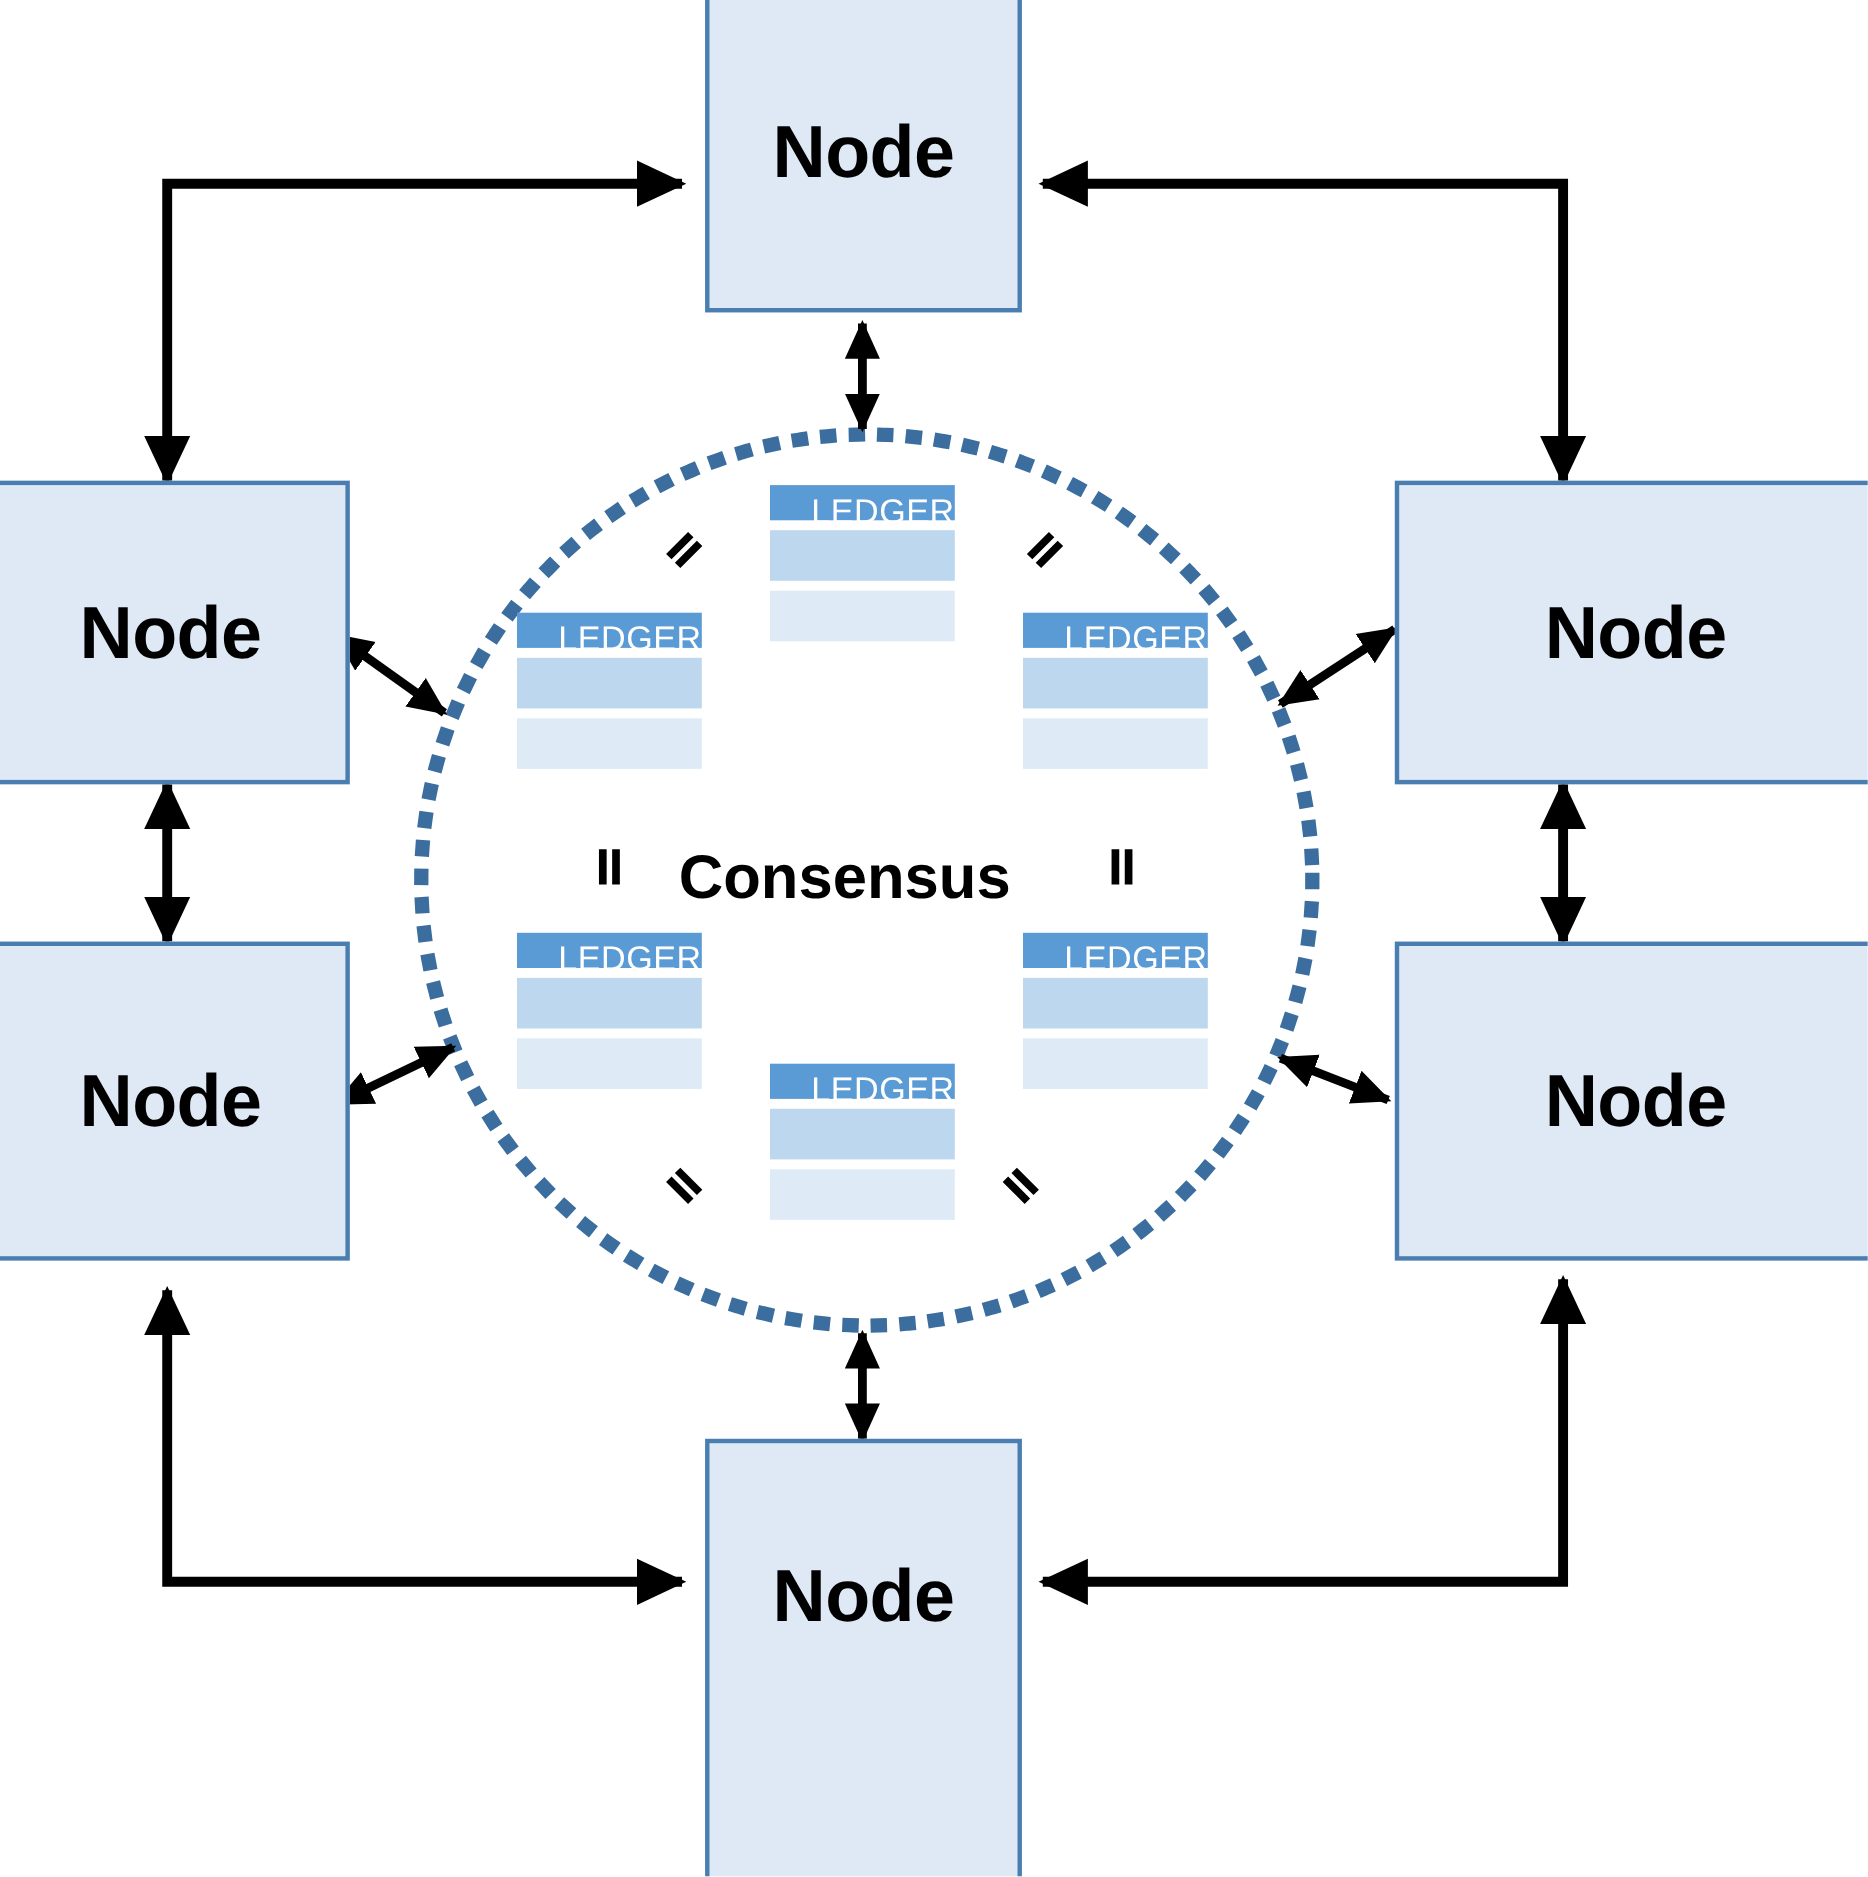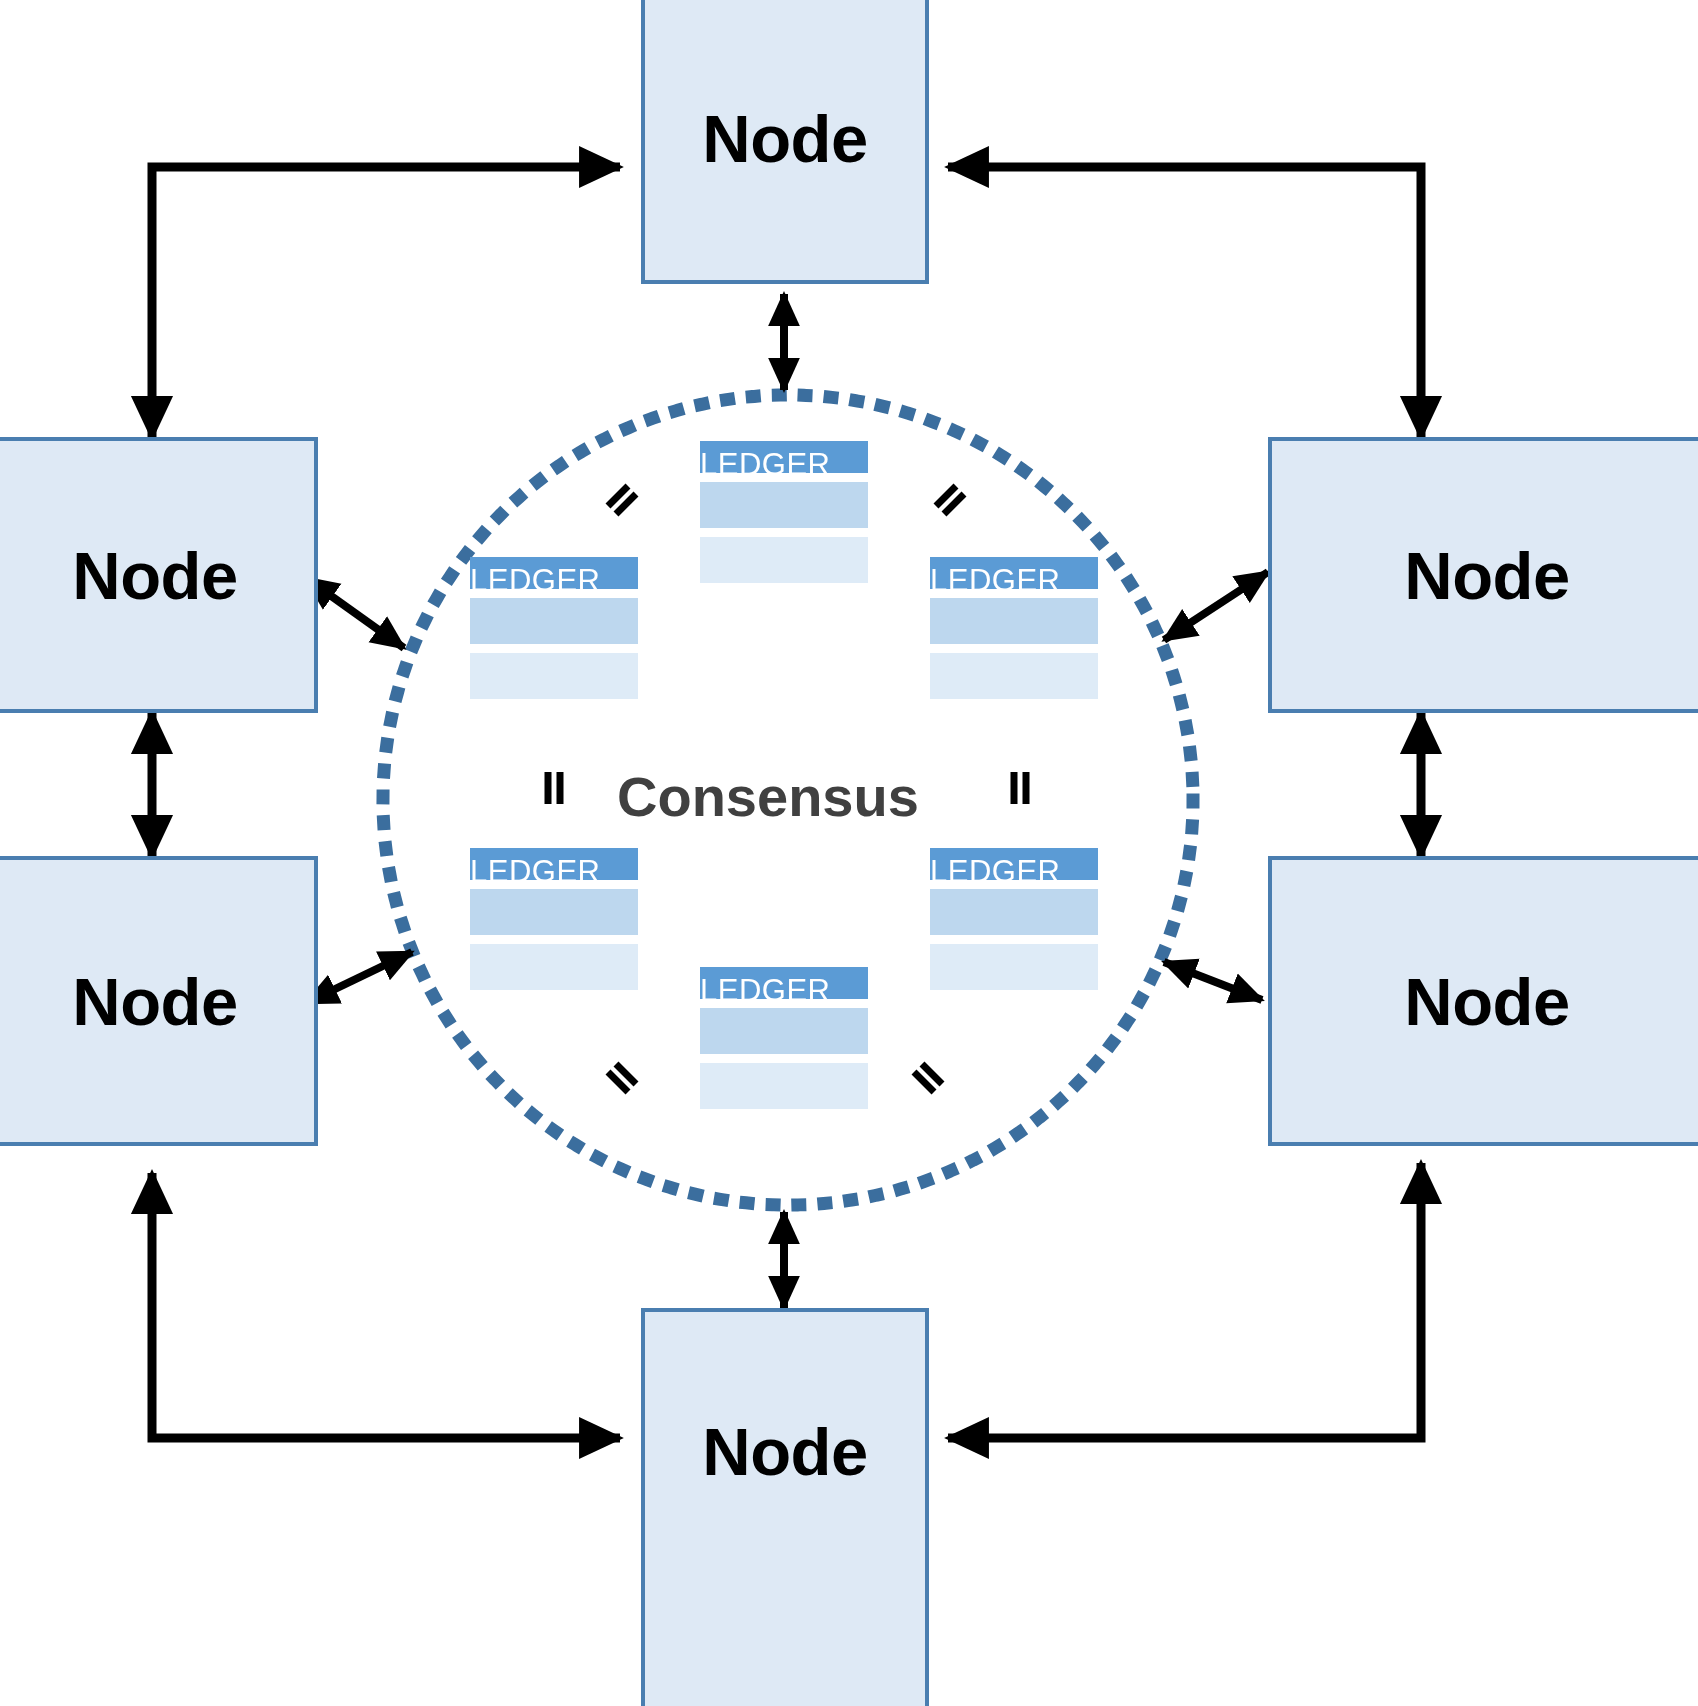--- a/index.html
+++ b/index.html
@@ -50,21 +50,21 @@
   .ledger {
     position: absolute;
     width: 168px;
     z-index: 6;
   }
   .ledger-header {
     background: #5B9BD5;
     color: #FFFFFF;
     height: 32px;
     line-height: 47px;
-    text-align: left;
+    text-align: right;
     font-size: 31px;
     font-weight: normal;
     letter-spacing: 0.5px;
     font-family: "Liberation Sans", sans-serif;
   }
   .ledger-row1 {
     background: #BDD7EE;
     height: 46px;
     margin-top: 9px;
   }
@@ -73,21 +73,21 @@
     height: 46px;
     margin-top: 9px;
   }
 
   
   .consensus-label {
     position: absolute;
     z-index: 7;
     font-size: 56px;
     font-weight: bold;
-    color: #404040;
+    color: #000000;
     white-space: nowrap;
     font-family: "Liberation Sans", sans-serif;
   }
 
   
   .eq-mark {
     position: absolute;
     z-index: 7;
     width: 40px;
     height: 40px;

